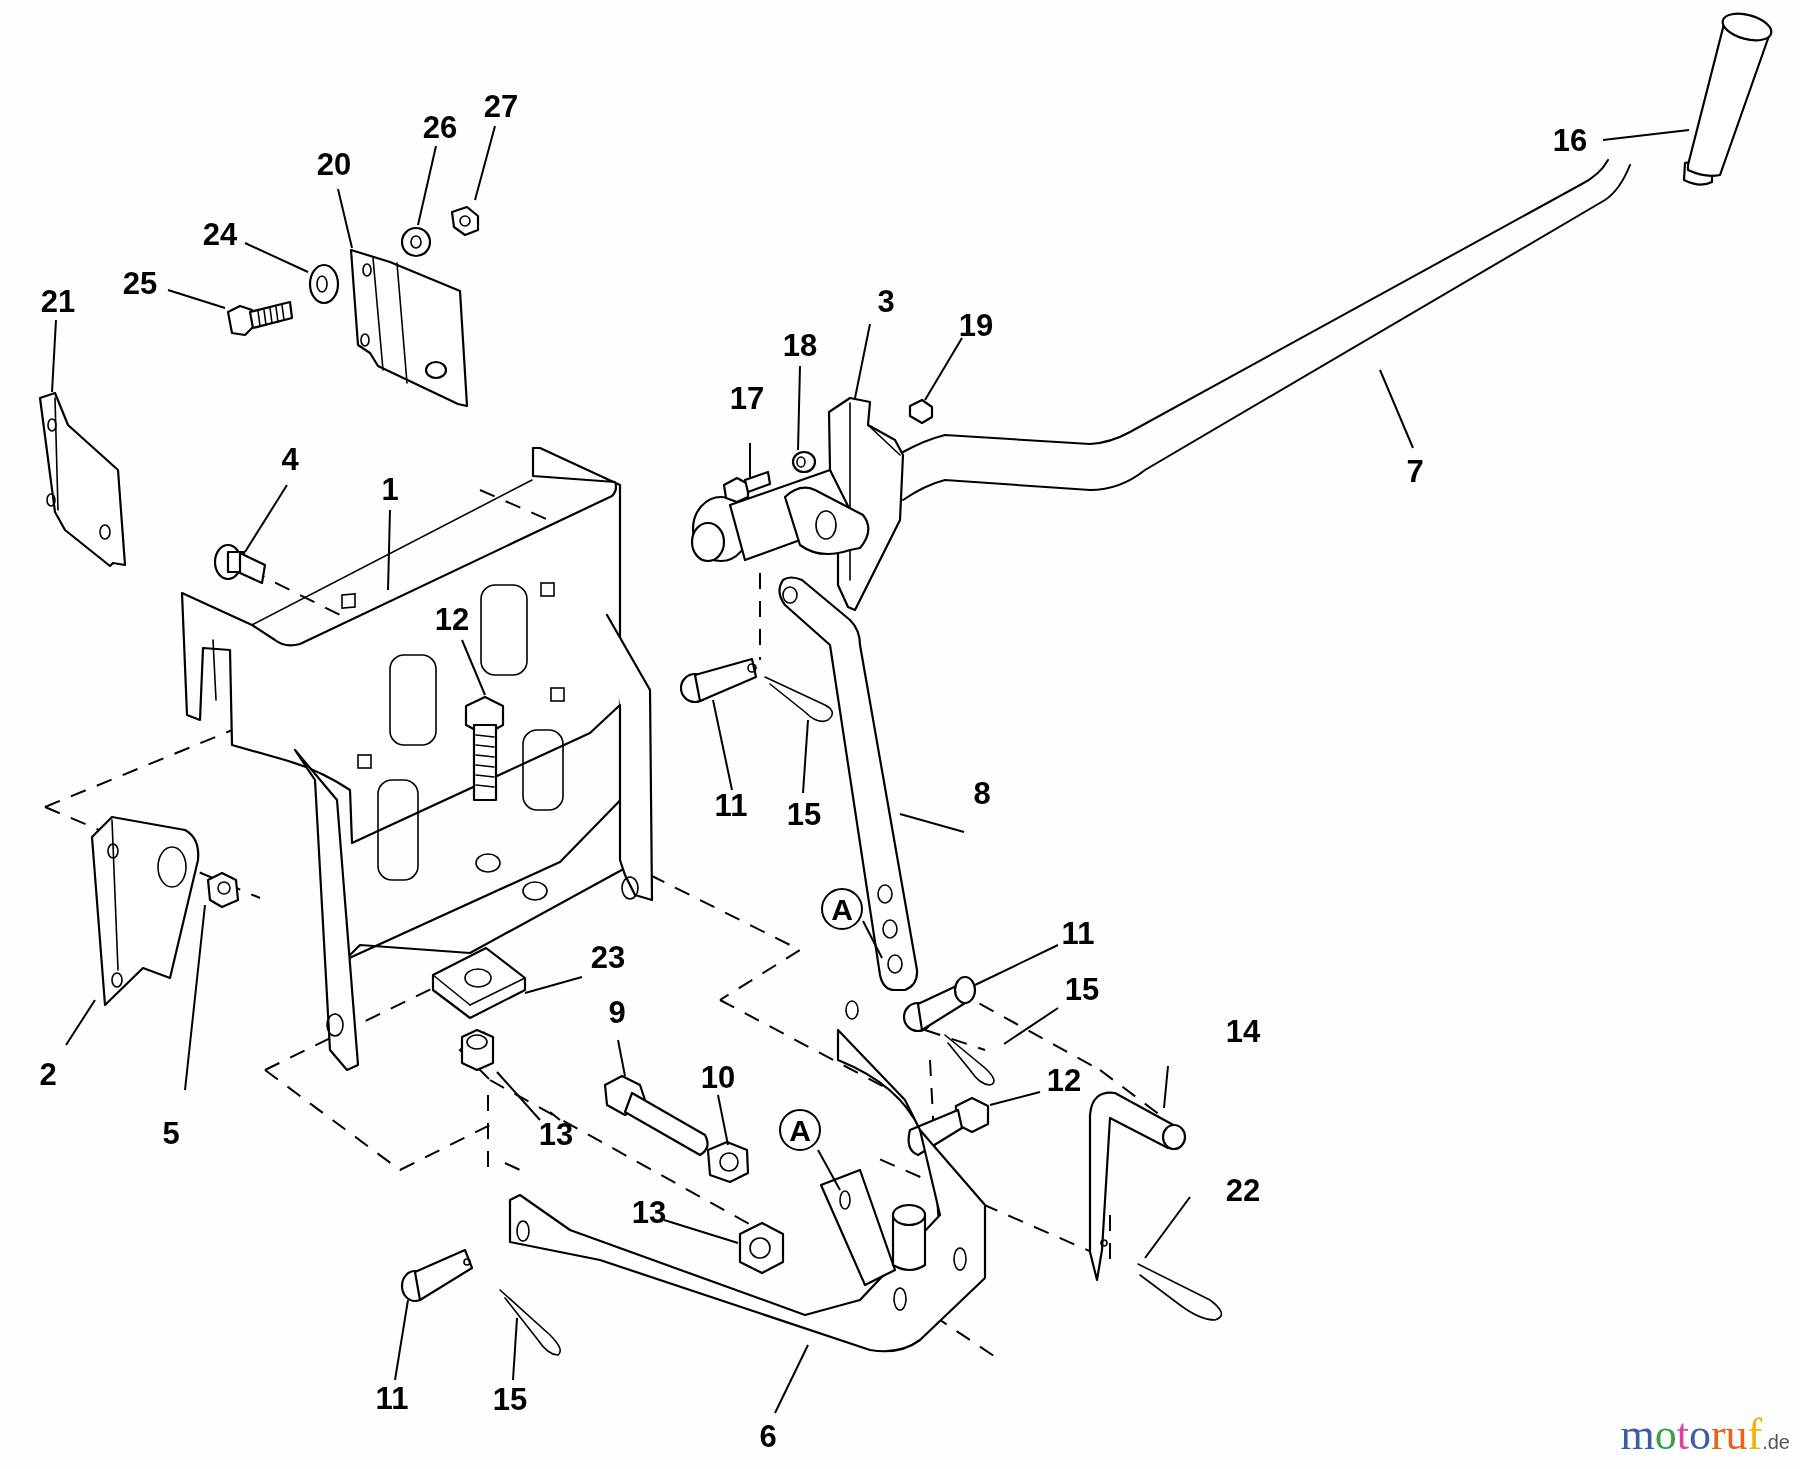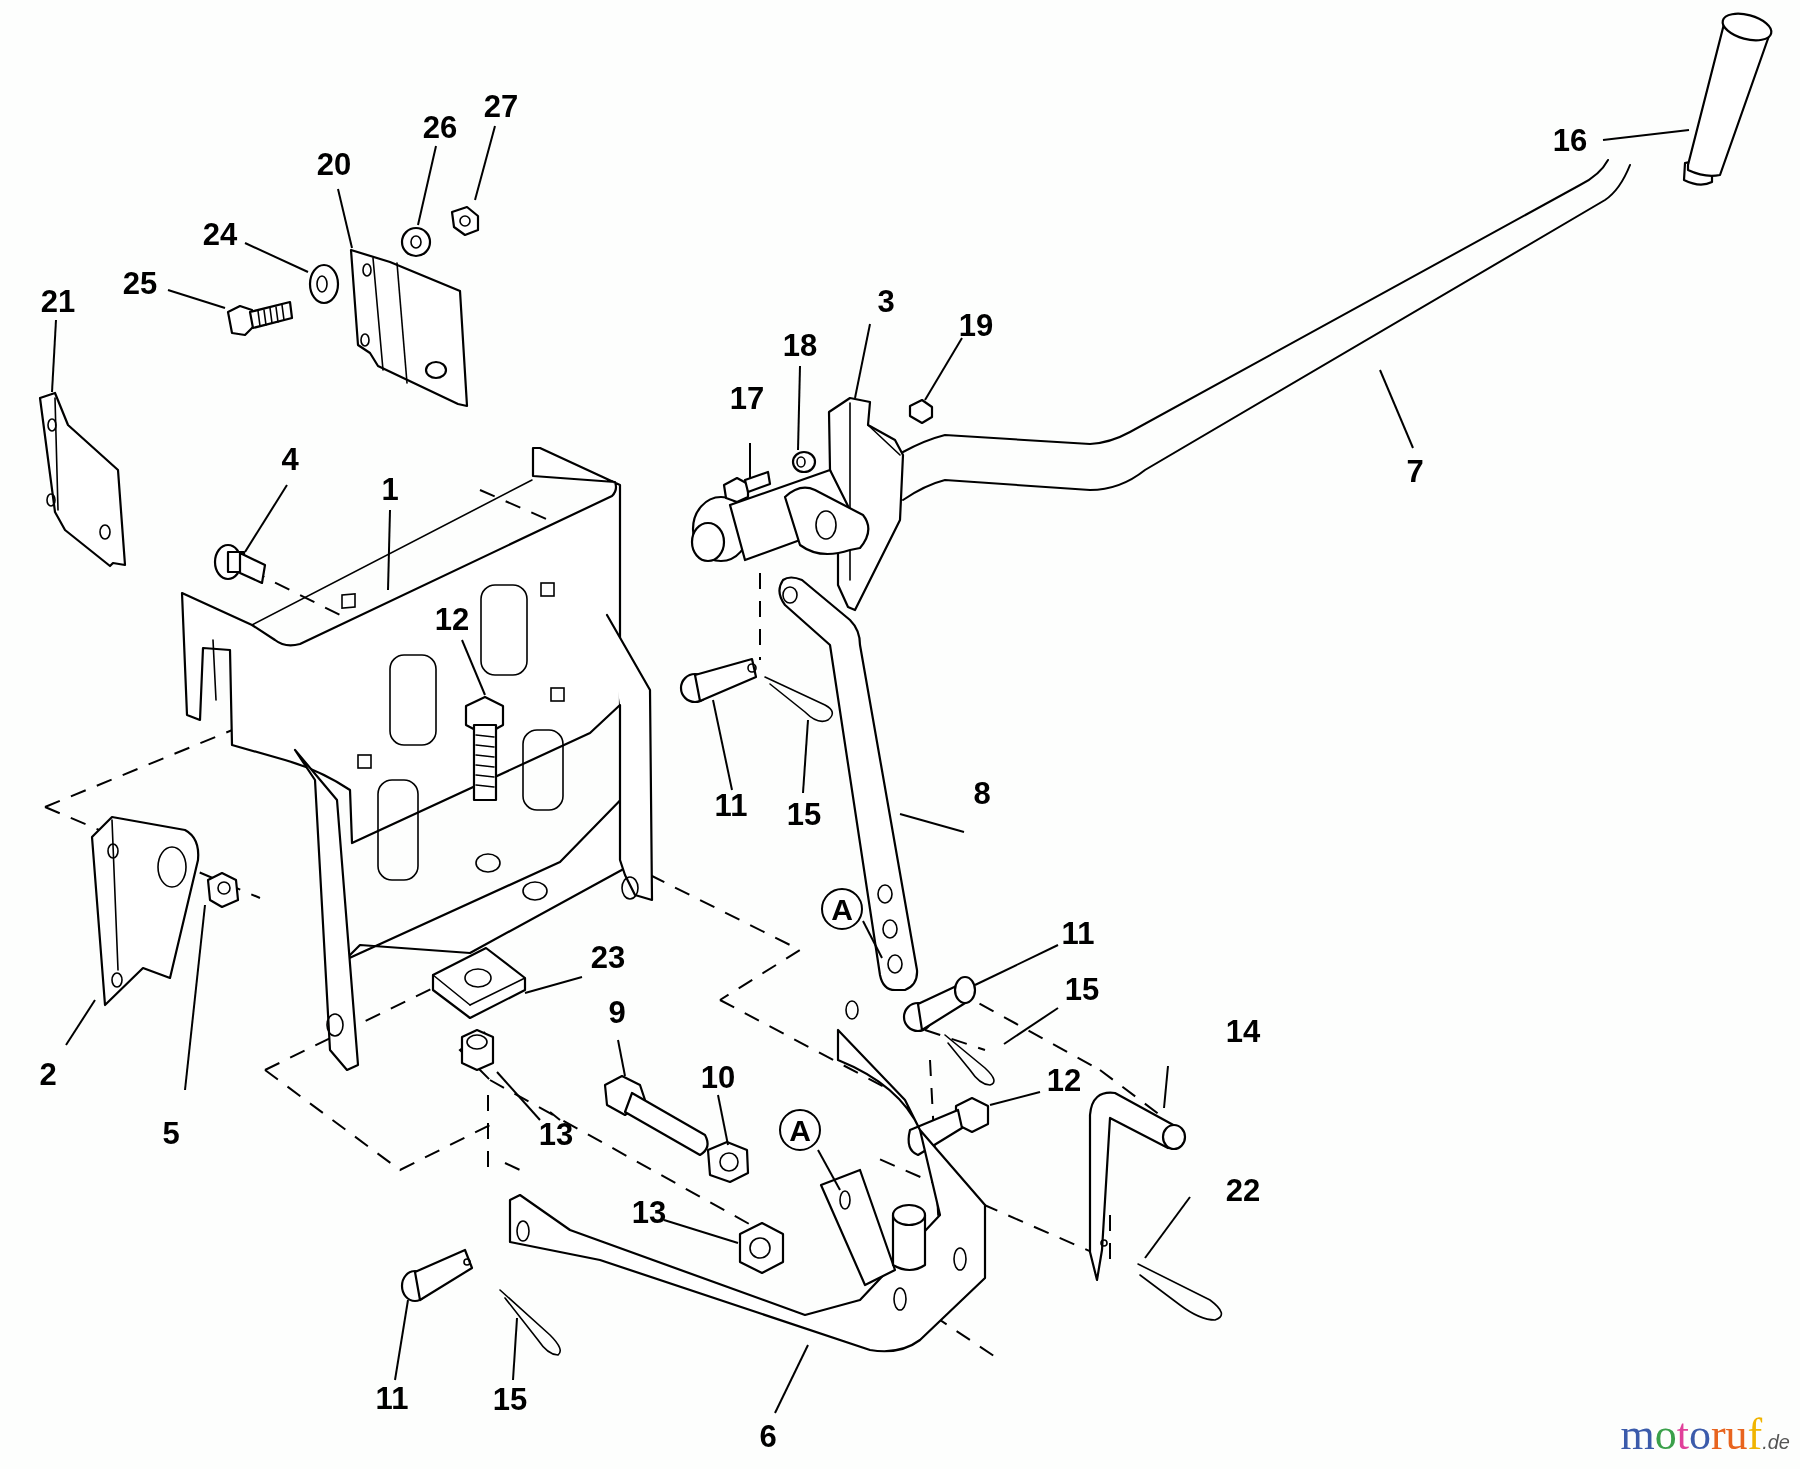--- a/index.html
+++ b/index.html
@@ -342,14 +342,14 @@
     <circle class="callout-circle" cx="842" cy="909" r="20"></circle>
     <text class="callout-text" x="842" y="920">A</text>
   </g>
   <g>
     <circle class="callout-circle" cx="800" cy="1130" r="20"></circle>
     <text class="callout-text" x="800" y="1141">A</text>
   </g>
 </svg>
 
 <div class="logo">
-  <span style="color: rgb(59, 91, 171);">m</span><span style="color: rgb(58, 160, 74);">o</span><span style="color: rgb(224, 64, 154);">t</span><span style="color: rgb(59, 91, 171);">o</span><span style="color: rgb(232, 100, 30);">r</span><span style="color: rgb(232, 100, 30);">u</span><span style="color: rgb(240, 180, 0);">f</span><span class="tld" style="color: rgb(85, 85, 85); font-style: italic;">.de</span>
+  <span style="color: rgb(59, 91, 171);">m</span><span style="color: rgb(58, 160, 74);">o</span><span style="color: rgb(224, 64, 154);">t</span><span style="color: rgb(59, 91, 171);">o</span><span style="color: rgb(232, 100, 30);">r</span><span style="color: rgb(232, 100, 30);">u</span><span style="color: rgb(240, 180, 0);">f</span><span class="tld" style="color: rgb(85, 85, 85);">.de</span>
 </div>
 
 </body></html>

